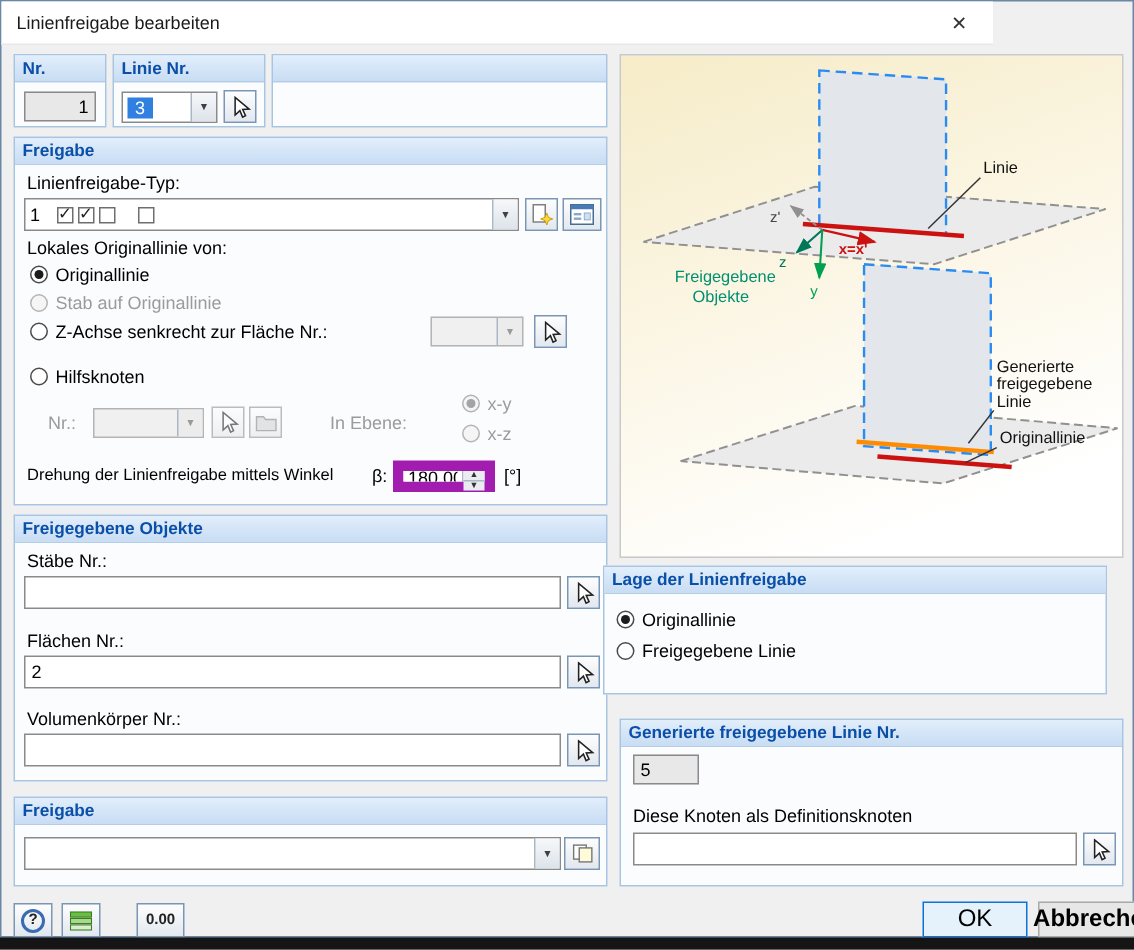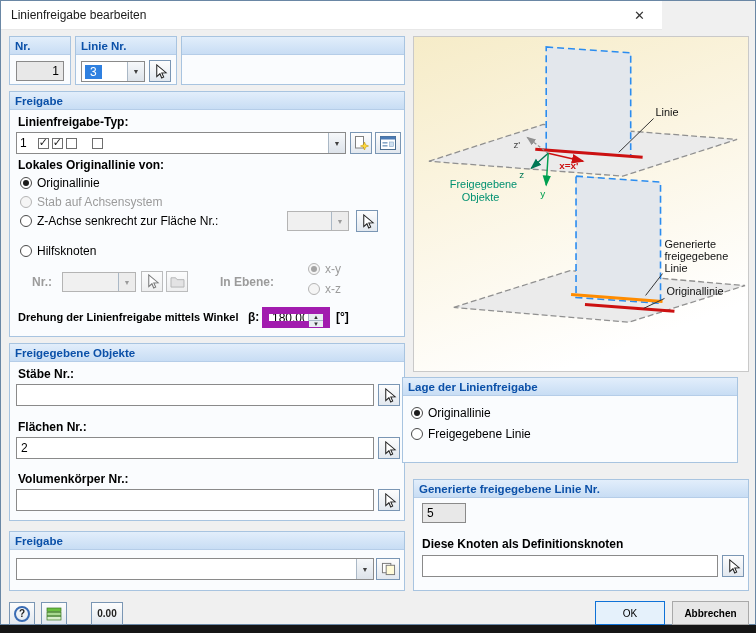--- a/index.html
+++ b/index.html
@@ -10,21 +10,21 @@
 
   .titlebar { position:absolute; left:0; top:0; width:661px; height:29px; background:#ffffff; border-bottom:1px solid #e8e8e8; display:flex; align-items:center; }
   .titlebar .title { margin-left:10px; font-size:12px; color:#1a1a1a; }
   .close-btn { position:absolute; right:0; top:0; width:45px; height:28px; display:flex; align-items:center; justify-content:center; color:#333; font-size:13px; cursor:default; }
 
   .group { position:absolute; border:1px solid #a8c4e0; background:#fafcfe; }
   .group-hd { position:absolute; left:0; top:0; right:0; height:18px; line-height:18px; padding:0 5px;
               background:linear-gradient(180deg,#e2eefb,#c8ddf4); color:#0b50a8; font-weight:bold; font-size:11.5px;
               border-bottom:1px solid #b5cde8; white-space:nowrap; overflow:hidden; }
 
-  .lbl { position:absolute; white-space:nowrap;font-weight:bold; }
+  .lbl { position:absolute; white-space:nowrap; }
   .lbl.dis { color:#9b9b9b; }
 
   .field { position:absolute; border:1px solid #8a8a8a; background:#fff; padding:2px 4px; font-size:12px; }
   .field.ro { background:#e8e8e8; }
 
   .txt { position:absolute; border:1px solid #8a8a8a; background:#fff; padding:2px 4px; font:12px "Liberation Sans",sans-serif; }
 
   .combo { position:absolute; border:1px solid #8a8a8a; background:#fff; display:flex; align-items:stretch; }
   .combo .val { flex:1; padding:1px 3px; display:flex; align-items:center; overflow:hidden; white-space:nowrap; }
   .combo .dd { width:17px; flex:none; background:linear-gradient(#f6f8fa,#dde3ea); border-left:1px solid #aab8c6; display:flex; align-items:center; justify-content:center; font-size:7px; color:#404040; }
@@ -49,21 +49,21 @@
   .spin { position:absolute; border:7px solid #a21caf; background:#fff; display:flex; }
   .spin input { flex:1; min-width:0; border:0; outline:none; text-align:right; padding:0 3px; font:12px "Liberation Sans",sans-serif; }
   .spin-arrows { width:15px; flex:none; display:flex; flex-direction:column; border-left:1px solid #aab8c6; }
   .sa { flex:1; font-size:6px; color:#333; background:#e9edf2; display:flex; align-items:center; justify-content:center; }
   .sa + .sa { border-top:1px solid #aab8c6; }
 
   .illus { position:absolute; left:412px; top:35px; width:336px; height:336px;
            background:linear-gradient(160deg,#f6ecc8 0%, #fbf5e2 40%, #ffffff 85%);
            border:1px solid #c9c9c9; }
 
-  .btn { position:absolute; display:flex; align-items:center; justify-content:center; font-size:10px; }
+  .btn { position:absolute; display:flex; align-items:center; justify-content:center; font-size:16px;margin-left:20px; }
   .btn-ok { background:#e5f1fb; border:1px solid #0f72d7; }
   .btn-cancel { background:#e7e7e7; border:1px solid #a9a9a9;font-weight:bold; }
 
   .help-circle { width:16px; height:16px; border-radius:50%; border:2px solid #3a6cb4; color:#222; font-weight:bold; font-size:10px; display:flex; align-items:center; justify-content:center; }
 
   .taskbar { position:absolute; left:0; top:625px; width:756px; height:8px; background:#151515; }
 </style>
 </head>
 <body>
 
@@ -132,21 +132,21 @@
     </div>
 
     <span class="lbl" style="left:8px;top:66px">Lokales Originallinie von:</span>
 
     <div class="radio checked" style="left:10px;top:84px">
       <span class="rdot"></span>
       <span class="rlabel">Originallinie</span>
     </div>
     <div class="radio disabled" style="left:10px;top:103px">
       <span class="rdot"></span>
-      <span class="rlabel">Stab auf Achsensystem</span>
+      <span class="rlabel">Stab auf Originallinie</span>
     </div>
     <div class="radio" style="left:10px;top:122px">
       <span class="rdot"></span>
       <span class="rlabel">Z-Achse senkrecht zur Fläche Nr.:</span>
     </div>
     <div class="combo disabled" style="left:277px;top:119px;width:62px;height:20px">
       <div class="val"></div>
         <div class="dd">▼</div>
     </div>
     <div class="tool" style="left:346px;top:118px;width:22px;height:22px">

